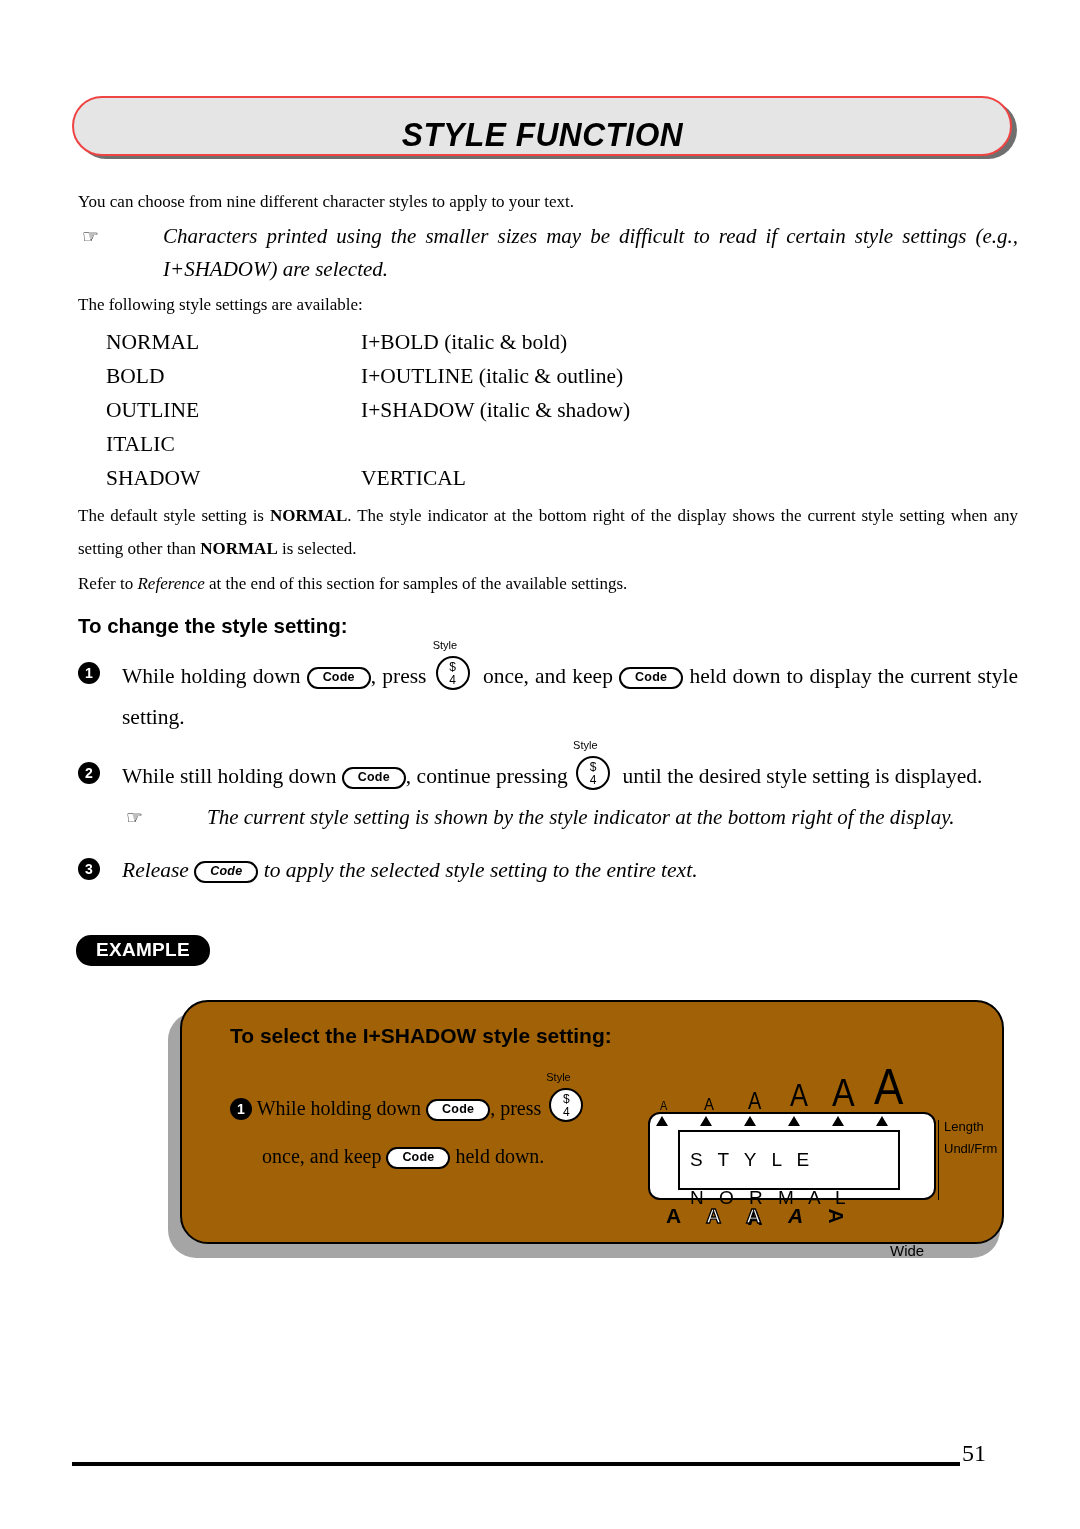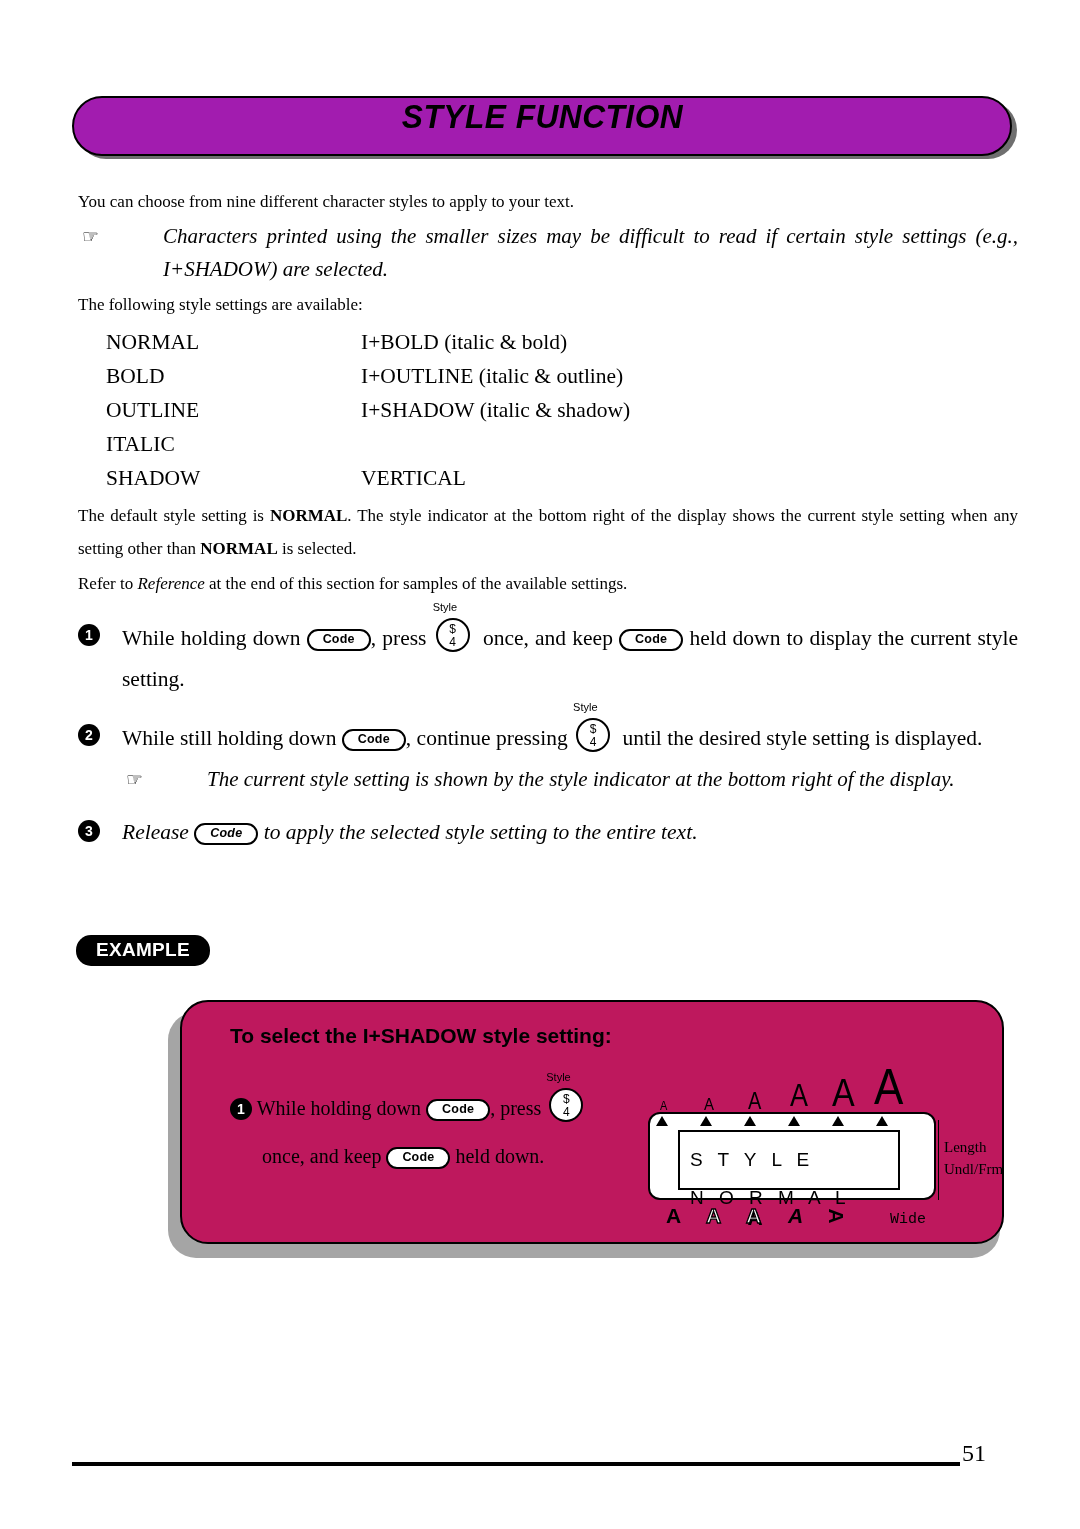--- a/index.html
+++ b/index.html
@@ -37,25 +37,25 @@
     height: 58px;
     background: #6f6f6f;
     border-radius: 31px;
   }
   .banner {
     position: absolute;
     left: 0;
     top: 0;
     width: 936px;
     height: 56px;
-    background: #a21caf;
-    border: 2px solid #000000;
+    background: #e5e5e5;
+    border: 2px solid #ef4444;
     border-radius: 31px;
     display: flex;
-    align-items: flex-start;
+    align-items: flex-end;
     justify-content: center;
   }
   .banner-title {
     font-family: "Liberation Sans", sans-serif;
     font-weight: bold;
     font-style: italic;
     font-size: 33px;
     letter-spacing: 0.5px;
     color: #000;
     transform: scaleX(0.96);
@@ -233,21 +233,21 @@
     height: 246px;
     background: #a5a5a5;
     border-radius: 28px;
   }
   .ex-box {
     position: absolute;
     left: 12px;
     top: 0;
     width: 824px;
     height: 244px;
-    background: #be185d;
+    background: #a16207;
     border: 2px solid #000;
     border-radius: 28px;
     box-sizing: border-box;
   }
   .ex-title {
     position: absolute;
     left: 48px;
     top: 22px;
     font-family: "Liberation Sans", sans-serif;
     font-weight: bold;
@@ -359,29 +359,30 @@
     text-shadow: 1.5px 1.5px 0 #000;
   }
   .ind-italic { font-weight: bold; font-style: italic; }
   .ind-vertical {
     font-weight: bold;
     display: inline-block;
     transform: rotate(90deg);
     transform-origin: center;
   }
   .ind-wide {
-    font-family: Liberation Mono, monospace;
+    font-family: Liberation Sans, sans-serif;
     font-size: 15px;
+    margin-top: 31px;
   }
   .right-labels {
     position: absolute;
     left: 296px;
-    top: 72px;
-    font-family: Liberation Serif, serif;
-    font-size: 15px;
+    top: 52px;
+    font-family: Liberation Sans, sans-serif;
+    font-size: 13px;
     line-height: 22px;
   }
   .right-rule {
     position: absolute;
     left: 290px;
     top: 56px;
     width: 0;
     height: 80px;
     border-left: 1.5px solid #000;
   }
@@ -446,20 +447,21 @@
       <div class="style-row">
         <div class="style-col-a">SHADOW</div>
         <div class="style-col-b">VERTICAL</div>
       </div>
     </div>
 
     <p class="justify"><span>The default style setting is </span><span class="bold">NORMAL</span><span>. The style indicator at the bottom right of the display shows the current style setting when any setting other than </span><span class="bold">NORMAL</span><span> is selected.</span></p>
 
     <p><span>Refer to </span><span class="ital">Reference</span><span> at the end of this section for samples of the available settings.</span></p>
 
+    <div class="sub-head">To change the style setting:</div>
 
     <div class="step">
       <div class="step-num">
         <span class="numdot">1</span>
       </div>
       <div class="step-body"><span>While holding down </span><span class="key-oval">Code</span><span>, press </span><span class="key-round-wrap"><span class="key-round-label">Style</span><span class="key-round"><span>$</span><br><span>4</span></span></span><span> once, and keep </span><span class="key-oval">Code</span><span> held down to display the current style setting.</span></div>
     </div>
 
     <div class="step">
       <div class="step-num">

